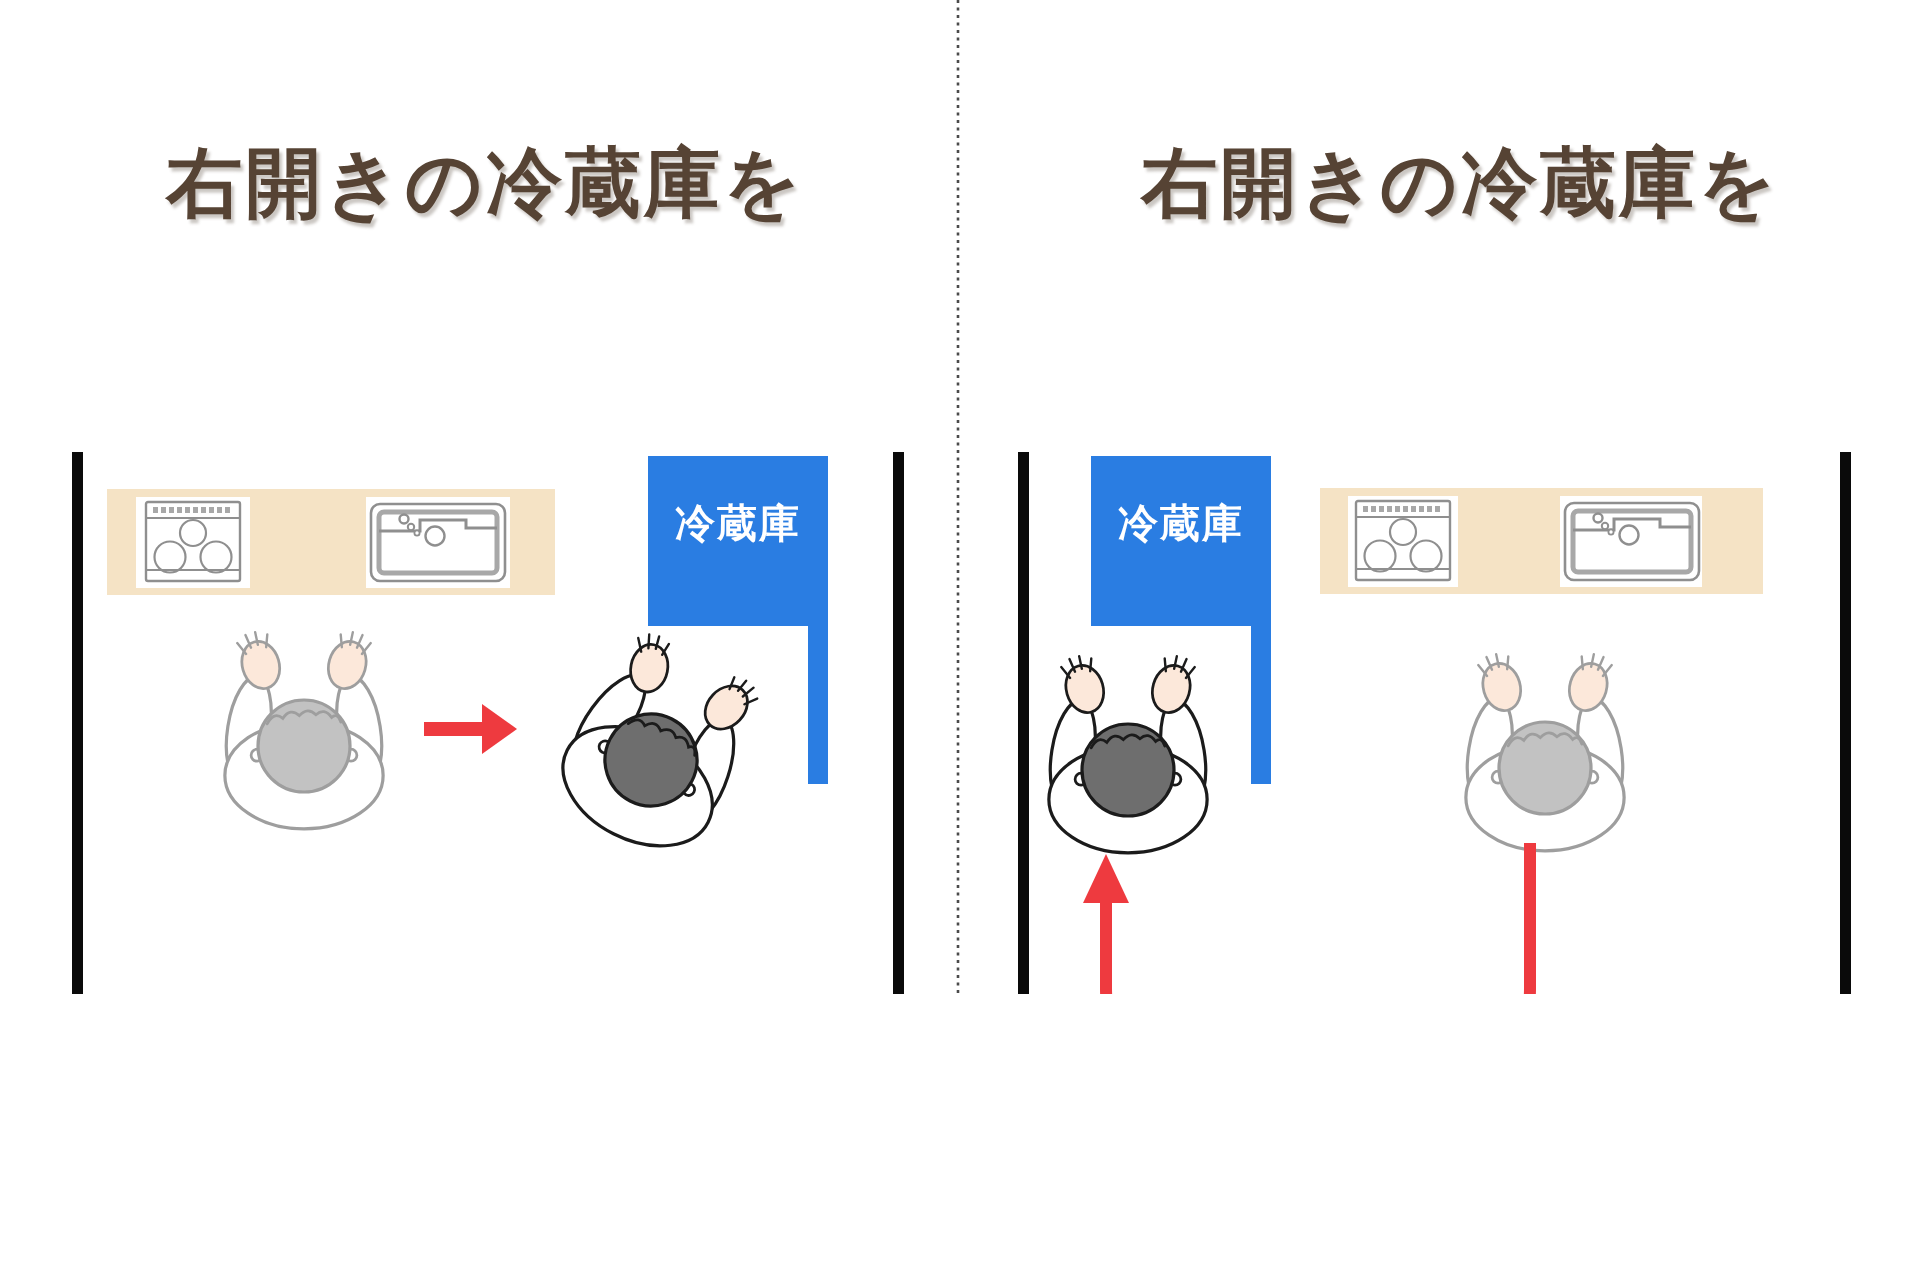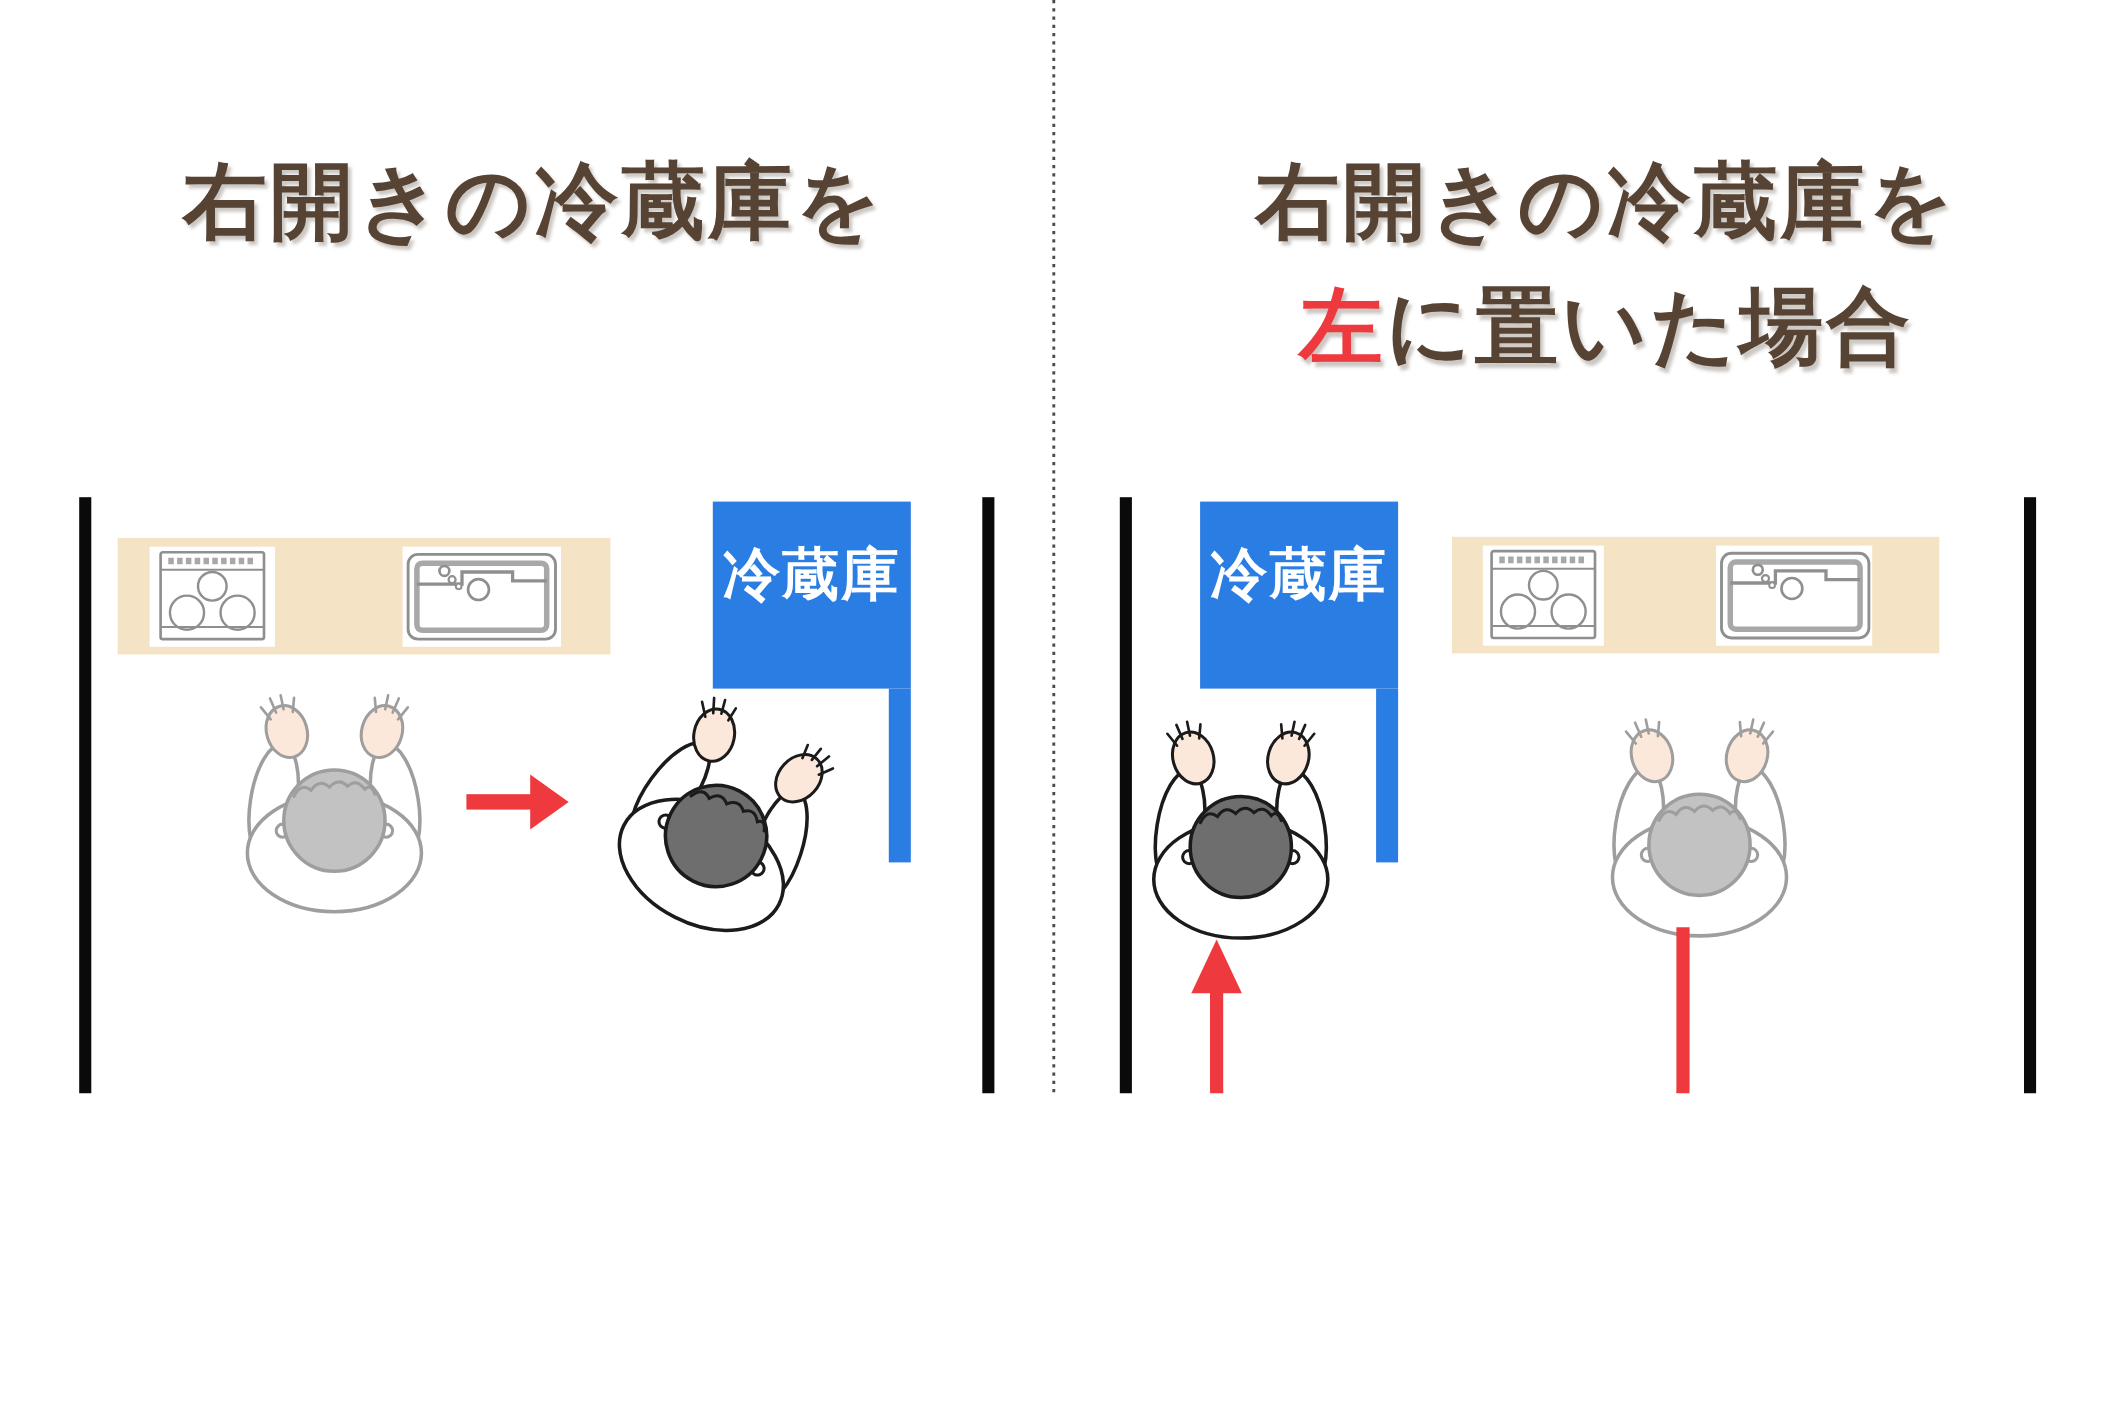--- a/index.html
+++ b/index.html
@@ -12,21 +12,21 @@
     position:absolute;top:126px;width:830px;text-align:center;
     font-size:76px;font-weight:800;line-height:114px;letter-spacing:3px;
     color:var(--title-brown,#564334);
     text-shadow:3px 4px 3px rgba(70,55,40,0.28);
     white-space:nowrap;
   }
   .panel-title .hl{color:var(--accent-red,#ef3a3f);}
   .fridge-label{
     position:absolute;display:flex;align-items:center;justify-content:center;
     padding-bottom:36px;box-sizing:border-box;
-    color:var(--label-white,#ffffff);font-size:52px;font-weight:700;letter-spacing:2px;
+    color:var(--label-white,#ffffff);font-size:40px;font-weight:700;letter-spacing:2px;
     white-space:nowrap;
   }
   
   .p-light{--p-line:var(--outline-light,#9e9e9e);--p-head:var(--head-light,#c2c2c2);}
   .p-dark{--p-line:var(--outline-dark,#1b1b1b);--p-head:var(--head-dark,#6e6e6e);}
 </style>
 </head>
 <body>
 
 <div class="stage">
@@ -125,20 +125,19 @@
       </g>
     </g>
   </svg>
 
   <div class="panel-title" style="left:70px;">
     <div>右開きの冷蔵庫を</div>
   </div>
 
   <div class="panel-title" style="left:1045px;">
     <div>右開きの冷蔵庫を</div>
-    <div><span class="hl">左</span><span>に置いた場合</span></div>
   </div>
 
   <div class="fridge-label" style="left:648px;top:456px;width:180px;height:170px;">冷蔵庫</div>
 
   <div class="fridge-label" style="left:1091px;top:456px;width:180px;height:170px;">冷蔵庫</div>
 
 </div>
 
 </body></html>

